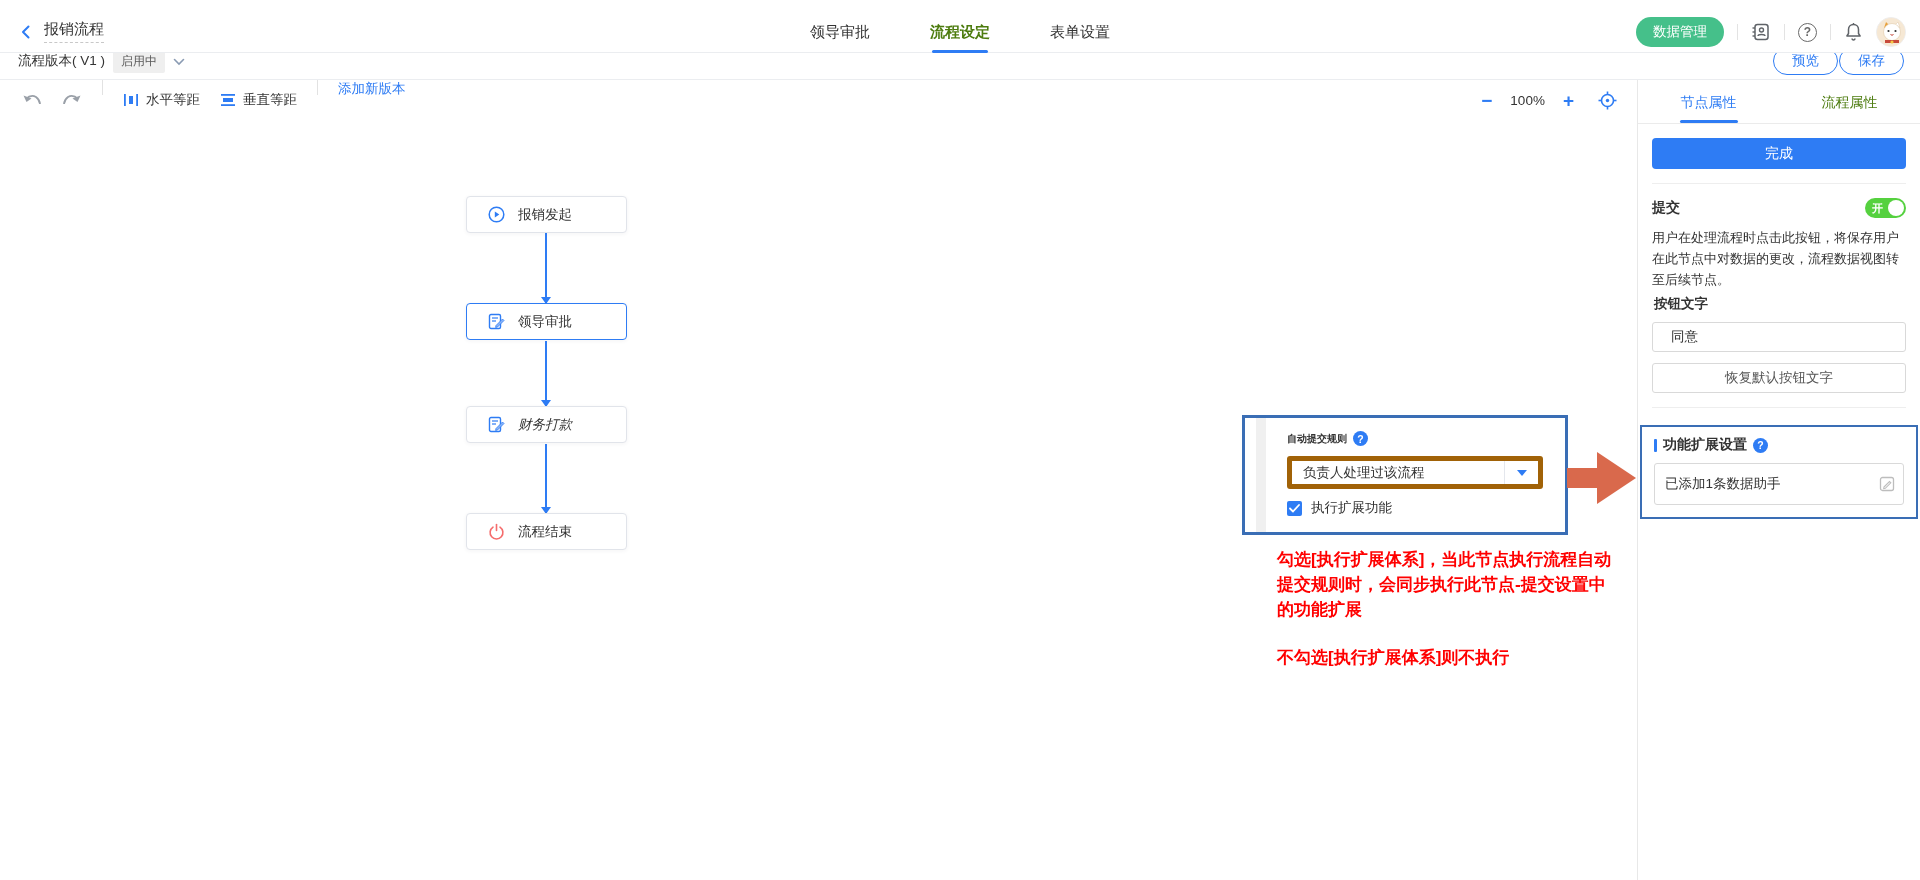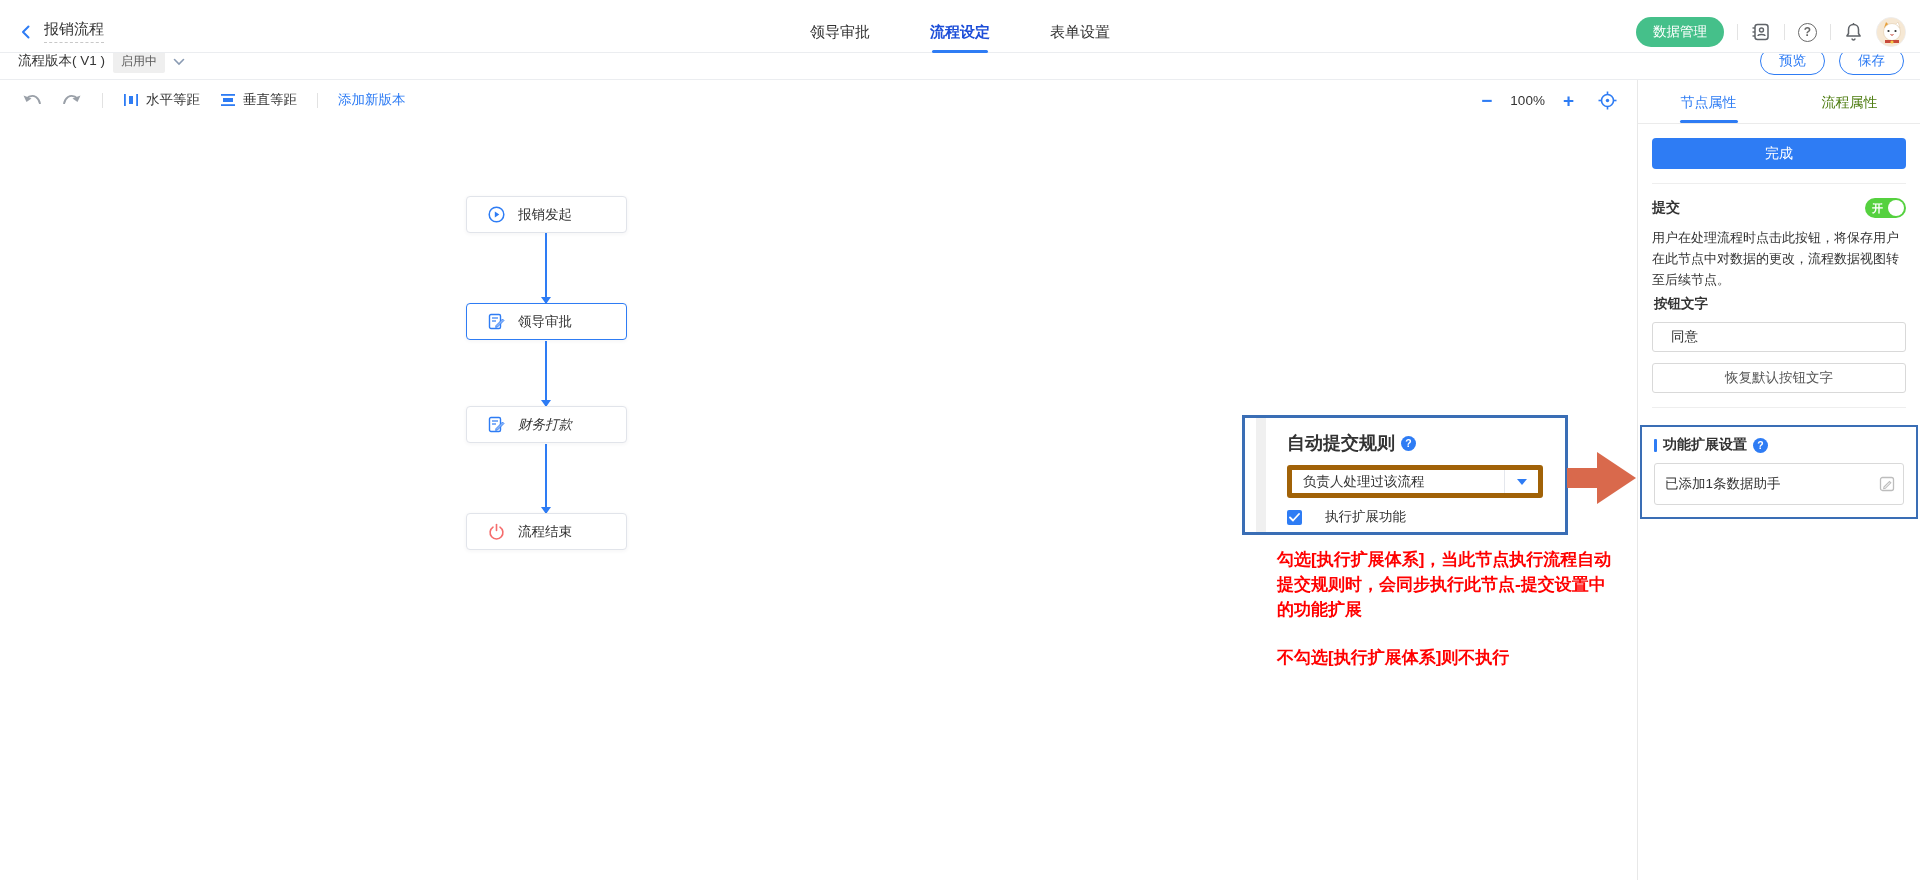--- a/index.html
+++ b/index.html
@@ -10,46 +10,46 @@
   
   .header { position:absolute; left:0; top:11px; width:1920px; height:42px; background:#fff;
     border-bottom:1px solid #ebedf0; display:flex; align-items:center; z-index:20; }
   .back-btn { margin-left:18px; cursor:pointer; display:flex; align-items:center; }
   .app-title { margin-left:10px; font-size:15px; color:#333; padding-bottom:3px;
     border-bottom:1px dashed #c8c8c8; }
   .header-tabs { position:absolute; left:0; right:0; top:0; height:42px;
     display:flex; justify-content:center; gap:60px; align-items:center; pointer-events:none; }
   .h-tab { position:relative; height:42px; line-height:42px; font-size:15px; color:#333;
     cursor:pointer; pointer-events:auto; }
-  .h-tab.active { color:#1d4ed8; font-weight:bold; }
+  .h-tab.active { color:#4d7c0f; font-weight:bold; }
   .h-tab.active::after { content:""; position:absolute; left:2px; right:2px; bottom:0;
     height:3px; background:#2e7cf4; border-radius:2px; }
   .header-right { position:absolute; right:14px; top:0; height:42px; display:flex;
     align-items:center; gap:13px; }
   .pill-green { background:#45c08a; color:#fff; font-size:13.5px; border:none;
     border-radius:15px; padding:6px 17px; cursor:pointer; }
   .v-div { width:1px; height:16px; background:#e3e3e3; }
   .top-ic { display:flex; align-items:center; cursor:pointer; }
   .avatar { width:30px; height:30px; border-radius:50%; overflow:hidden; cursor:pointer;
     background:#f6e8d8; border:1px solid #eee; }
 
   
   .version-bar { position:absolute; left:0; top:43px; width:1920px; height:37px; background:#fff;
     border-bottom:1px solid #ebedf0; display:flex; align-items:center; z-index:19; }
   .version-label { margin-left:18px; font-size:13.5px; color:#333; }
   .status-badge { margin-left:8px; background:#efefef; color:#595959; font-size:12px;
     padding:3px 8px; border-radius:2px; }
   .version-caret { margin-left:8px; cursor:pointer; }
-  .vb-right { position:absolute; right:16px; display:flex; gap:14px; }
+  .vb-right { position:absolute; right:16px; display:flex; gap:1px; }
   .pill-outline { border:1px solid #2e7cf4; color:#2e7cf4; background:#fff; font-size:13.5px;
     border-radius:15px; padding:4px 18px; cursor:pointer; }
 
   
   .canvas { position:absolute; left:0; top:80px; width:1637px; bottom:0; background:#fff; }
-  .c-toolbar { position:relative; height:40px; display:flex; align-items:center; padding-left:22px; gap:20px; }
+  .c-toolbar { position:relative; height:40px; display:flex; padding-left:22px; gap:20px; }
   .tool-ic { display:flex; align-items:center; cursor:pointer; }
   .tb-div { width:1px; height:15px; background:#e2e2e2; }
   .tb-item { display:flex; align-items:center; gap:7px; font-size:13.5px; color:#333; cursor:pointer; }
   .tb-link { color:#2e7cf4; font-size:13.5px; cursor:pointer; }
   .zoom-ctrl { position:absolute; right:20px; top:0; height:40px; display:flex;
     align-items:center; gap:18px; }
   .zoom-btn { color:#2e7cf4; font-size:19px; line-height:1; cursor:pointer; font-weight:bold; }
   .zoom-val { font-size:13.5px; color:#333; }
 
   
@@ -62,32 +62,32 @@
   .connector::after { content:""; position:absolute; left:-4px; bottom:-1px; width:0; height:0;
     border-left:5px solid transparent; border-right:5px solid transparent;
     border-top:7px solid #2e7cf4; }
 
   
   .popup { position:absolute; left:1242px; top:415px; width:326px; height:120px;
     border:3px solid #3a6eb5; background:#fff; z-index:5; }
   .popup-strip { position:absolute; left:11px; top:0; bottom:0; width:10px; background:#f0f0f0; }
   .popup-body { position:absolute; left:42px; top:13px; right:14px; }
   .popup-title-row { display:flex; align-items:center; gap:6px; }
-  .popup-title { font-size:18px; font-weight:bold; color:#333; }
+  .popup-title { font-size:10px; font-weight:bold; color:#333; }
   .help-blue { width:15px; height:15px; border-radius:50%; background:#2e7cf4; color:#fff;
     font-size:10.5px; font-weight:bold; display:flex; align-items:center; justify-content:center;
     cursor:pointer; }
   .popup-select { margin-top:10px; width:256px; height:33px; border:5px solid #a16207;
     border-radius:3px; display:flex; align-items:center; cursor:pointer; background:#fff; }
   .popup-select .sel-text { flex:1; padding-left:11px; font-size:13.5px; color:#333; }
   .sel-caret-zone { width:34px; height:100%; display:flex; align-items:center;
     justify-content:center; }
   .caret-down-f { width:0; height:0; border-left:5px solid transparent;
     border-right:5px solid transparent; border-top:6px solid #2e7cf4; }
-  .popup-check-row { margin-top:10px; display:flex; align-items:center; gap:23px; cursor:pointer; }
+  .popup-check-row { margin-top:10px; display:flex; align-items:center; gap:9px; cursor:pointer; }
   .checkbox { width:15px; height:15px; background:#2e7cf4; border-radius:2px; display:flex;
     align-items:center; justify-content:center; }
   .check-label { font-size:13.5px; color:#333; }
 
   
   .big-arrow { position:absolute; left:1567px; top:449px; z-index:6; }
   .annotation { position:absolute; left:1277px; top:547px; width:336px; color:#f00;
     font-weight:bold; font-size:17px; line-height:25px; z-index:5; }
   .annotation p + p { margin-top:23px; }
 

